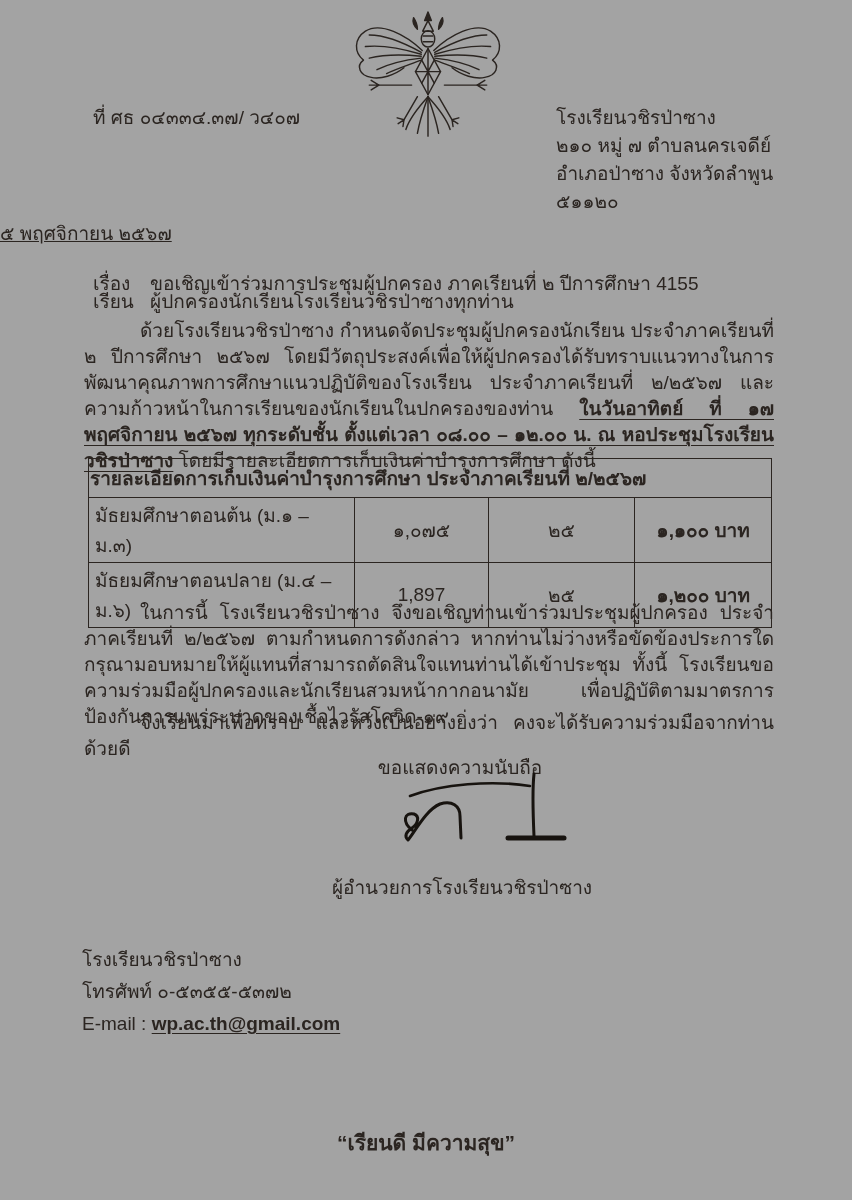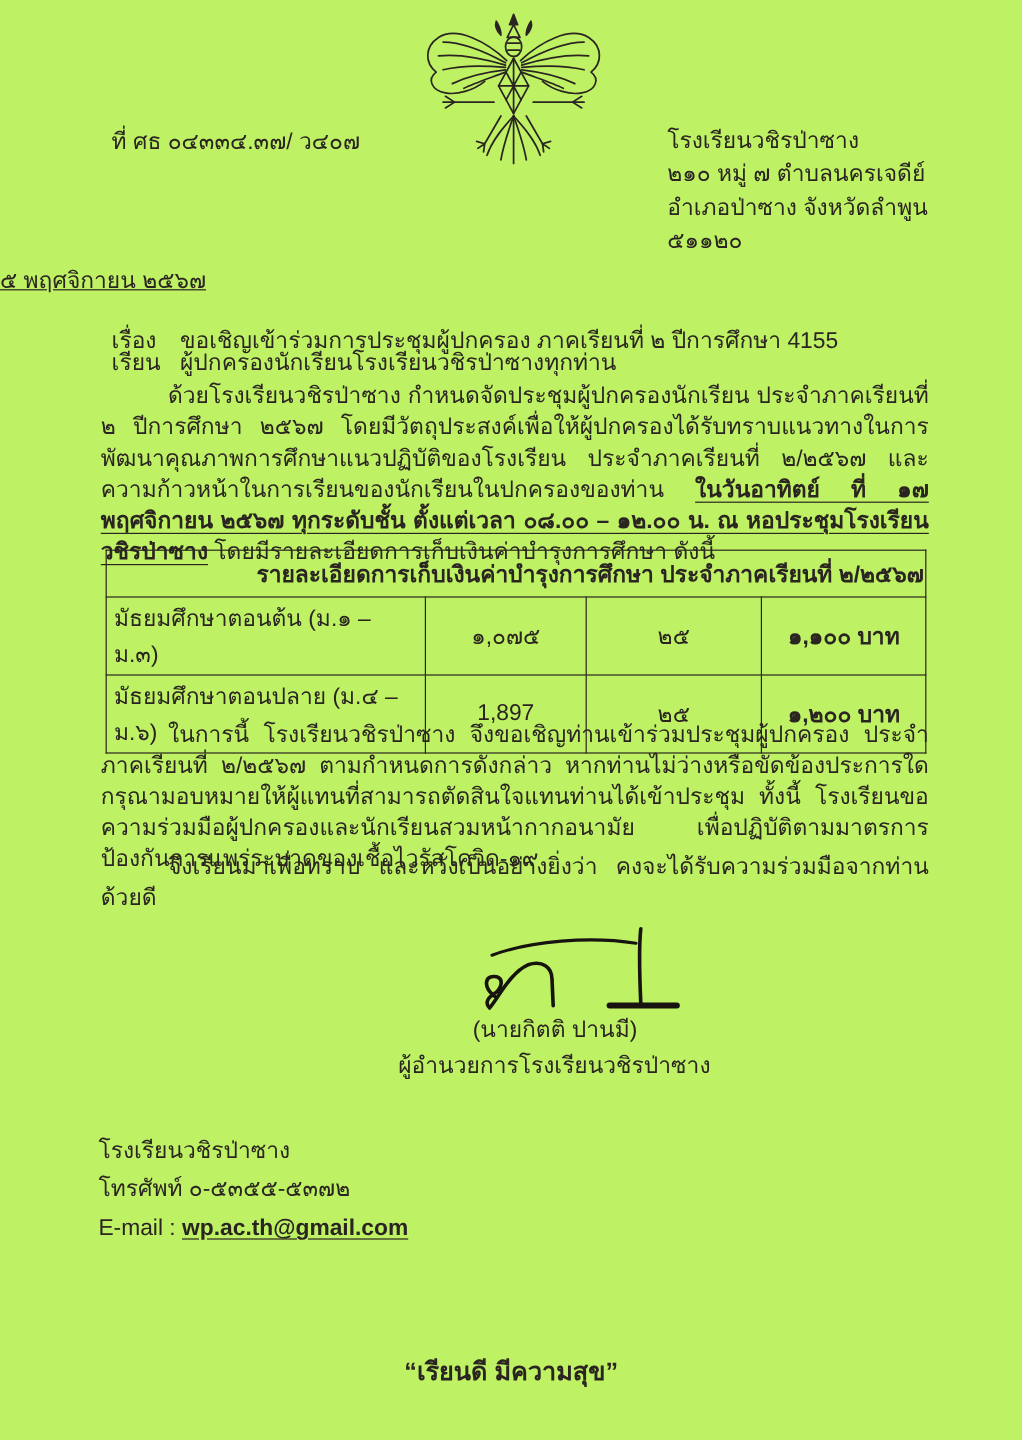--- a/index.html
+++ b/index.html
@@ -1,21 +1,21 @@
 <!DOCTYPE html>
 <html lang="th"><head>
 <meta charset="utf-8">
 <title>Document</title>
 <style>
   html,body{margin:0;padding:0;background:#e8e8e6;}
   .page{
     position:relative;
     width:852px;height:1200px;
     margin:0 auto;
-    background:#bef264;
+    background:#a3a3a3;
     color:#2b2521;
     font-family:"Liberation Sans","DejaVu Sans",sans-serif;
     font-size:19px;
     overflow:hidden;
   }
   .abs{position:absolute;}
   
   .emblem{left:345px;top:10px;width:166px;height:130px;}
   .ref-no{left:93px;top:102px;}
   .sender{left:556px;top:104px;line-height:28px;}
@@ -28,21 +28,21 @@
   .para{left:84px;width:690px;line-height:26px;text-align:justify;}
   .para1{top:318px;}
   .para2{top:600px;}
   .closing{top:710px;font-family:Liberation Serif, serif;}
   .indent{text-indent:56px;display:block;}
   .hl{font-weight:700;text-decoration:underline;text-underline-offset:4px;text-decoration-thickness:1.4px;}
   
   .fee-table-wrap{left:88px;top:458px;width:684px;}
   table.fee{border-collapse:collapse;width:100%;color:#2b2521;}
   table.fee td,table.fee th{border:1.6px solid #2b2521;font-size:19px;vertical-align:middle;}
-  .t-title{font-weight:700;text-align:right;height:36px;}
+  .t-title{font-weight:700;text-align:left;height:36px;}
   .t-head{font-weight:700;text-align:center;height:56px;white-space:pre-line;line-height:24px;}
   .t-level{text-align:left;padding:2px 6px;height:31px;}
   .t-num{text-align:center;margin-top:47px;}
   .t-total{text-align:center;font-weight:700;}
   
   .signoff{left:370px;top:752px;width:180px;text-align:center;}
   .sig-svg{left:382px;top:770px;width:230px;height:88px;}
   .signer-name{left:355px;top:842px;width:215px;text-align:center;}
   .signer-title{left:312px;top:872px;width:300px;text-align:center;}
   
@@ -141,33 +141,33 @@
           <td class="t-total">๑,๒๐๐ บาท</td>
         </tr>
       </tbody>
     </table>
   </div>
 
   <div class="abs para para2 indent">ในการนี้ โรงเรียนวชิรป่าซาง  จึงขอเชิญท่านเข้าร่วมประชุมผู้ปกครอง ประจำภาคเรียนที่ ๒/๒๕๖๗ ตามกำหนดการดังกล่าว หากท่านไม่ว่างหรือขัดข้องประการใดกรุณามอบหมายให้ผู้แทนที่สามารถตัดสินใจแทนท่านได้เข้าประชุม ทั้งนี้ โรงเรียนขอความร่วมมือผู้ปกครองและนักเรียนสวมหน้ากากอนามัย เพื่อปฏิบัติตามมาตรการป้องกันการแพร่ระบาดของเชื้อไวรัสโควิด-๑๙</div>
 
   <div class="abs para closing indent">จึงเรียนมาเพื่อทราบ และหวังเป็นอย่างยิ่งว่า คงจะได้รับความร่วมมือจากท่านด้วยดี</div>
 
+  <div class="abs signoff">ขอแสดงความนับถือ</div>
 
   <div class="abs sig-svg">
     <svg viewBox="0 0 230 88" width="230" height="88" aria-hidden="true">
       <g fill="none" stroke="#17130f" stroke-linecap="round" stroke-linejoin="round">
         <path d="M28 26 C 60 14, 110 10, 148 16" stroke-width="2.6"></path>
         <path d="M30 60 C 20 52, 22 42, 32 44 C 38 46, 36 54, 30 58 C 24 62, 22 66, 26 70 C 34 60, 44 40, 58 34 C 70 30, 78 36, 78 46 L 79 68" stroke-width="3"></path>
         <path d="M152 4 C 150 22, 151 44, 152 66" stroke-width="3"></path>
         <path d="M126 68 H 182" stroke-width="5"></path>
       </g>
     </svg>
   </div>
 
-  <div class="abs signer-name">(นายกิตติ  ปานมี)</div>
   <div class="abs signer-title">ผู้อำนวยการโรงเรียนวชิรป่าซาง</div>
 
   <div class="abs footer">
     <div>โรงเรียนวชิรป่าซาง</div>
     <div>โทรศัพท์  ๐-๕๓๕๕-๕๓๗๒</div>
     <div><span>E-mail : </span><span class="email-val">wp.ac.th@gmail.com</span></div>
   </div>
 
   <div class="abs slogan">“เรียนดี มีความสุข”</div>
 

